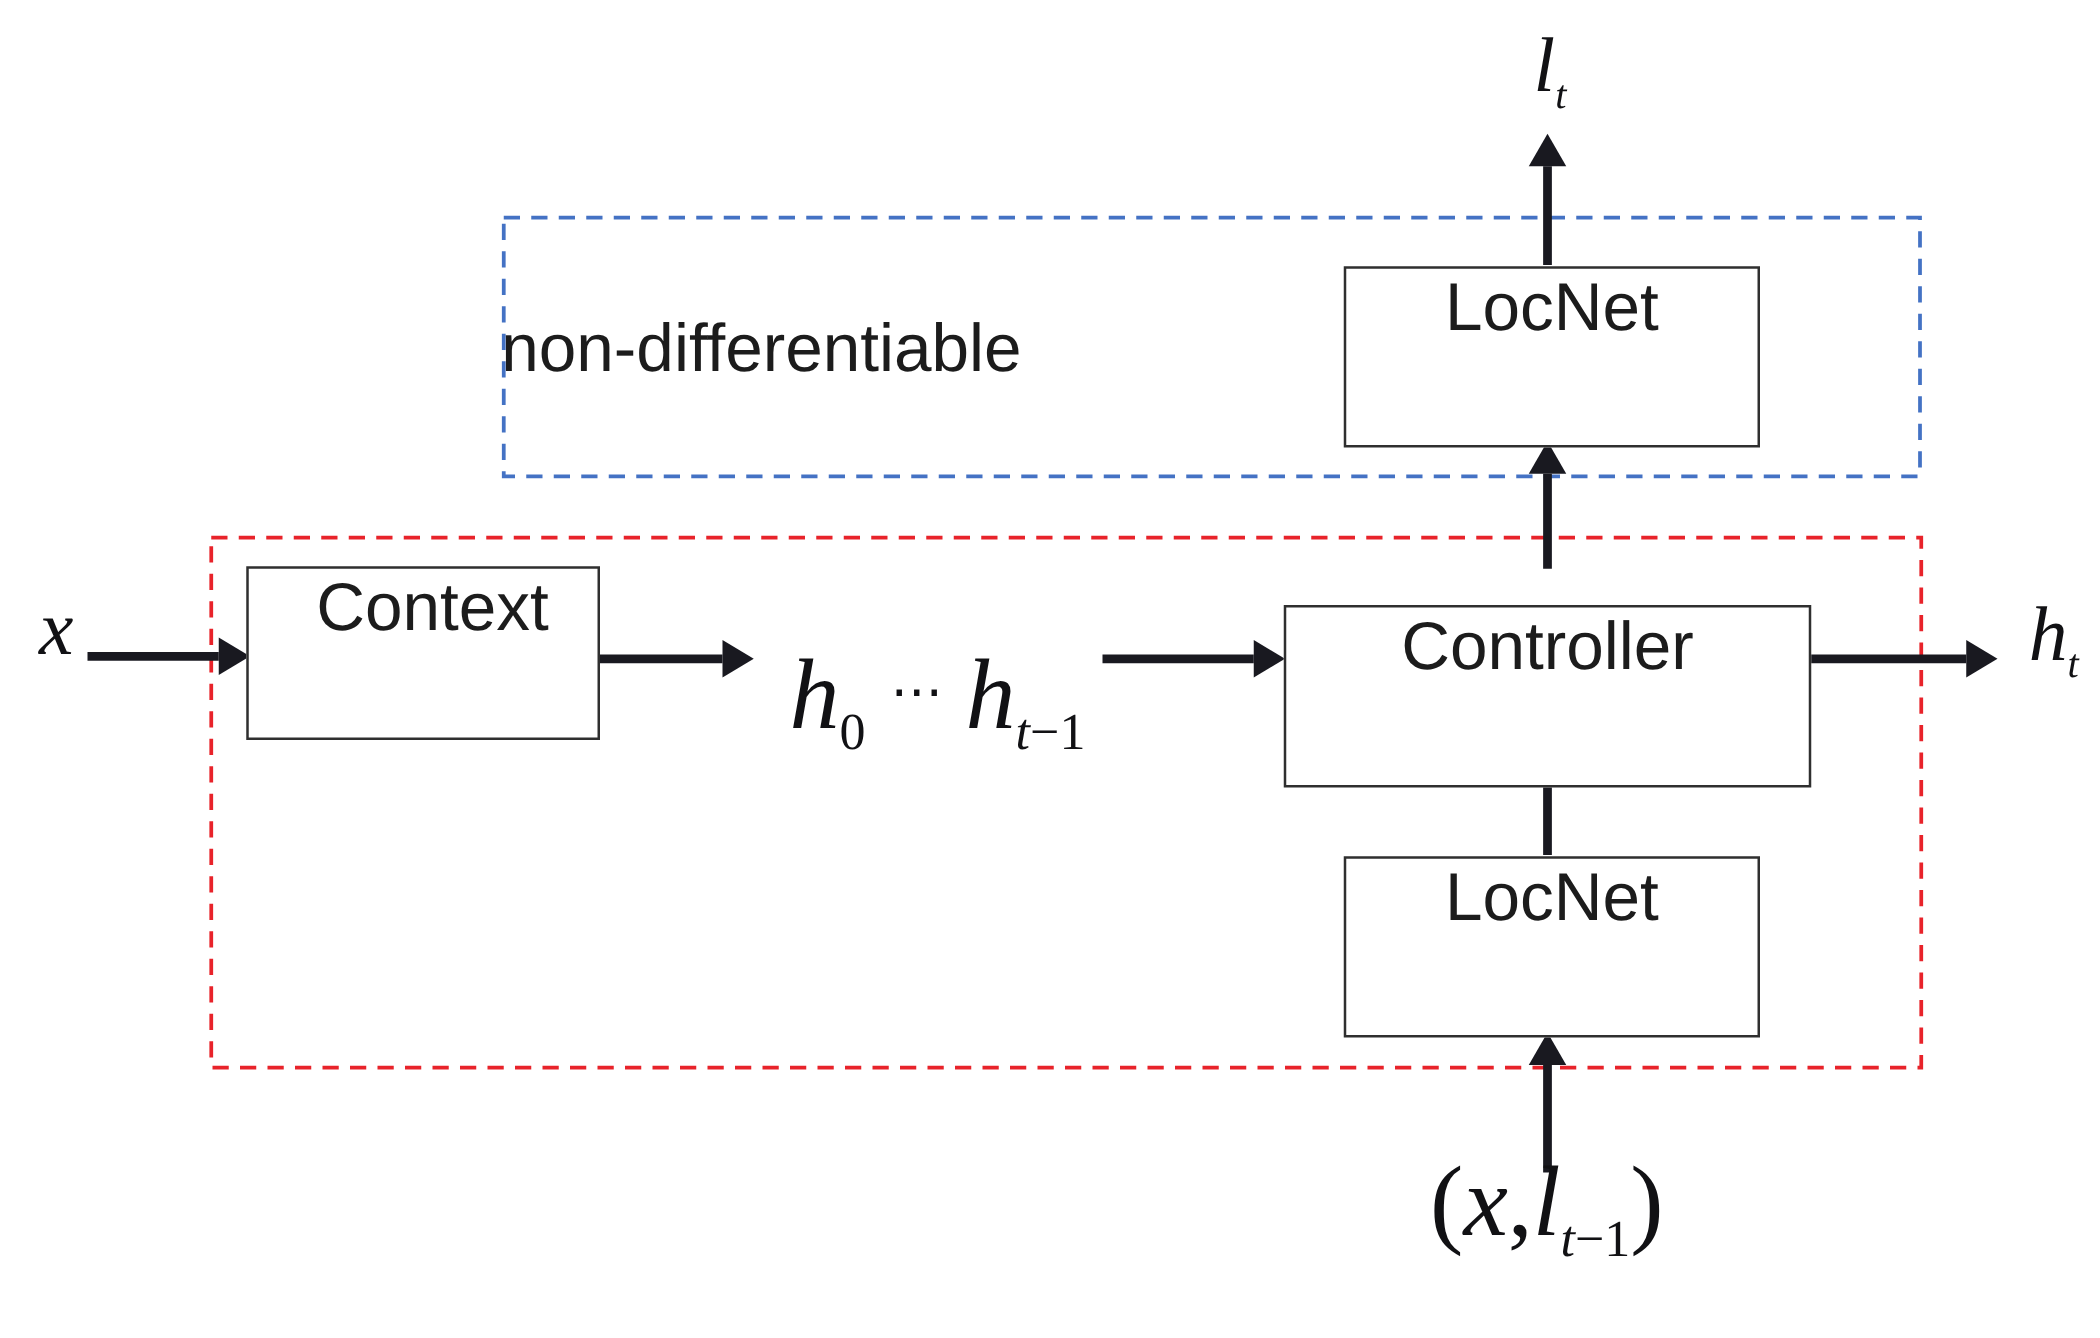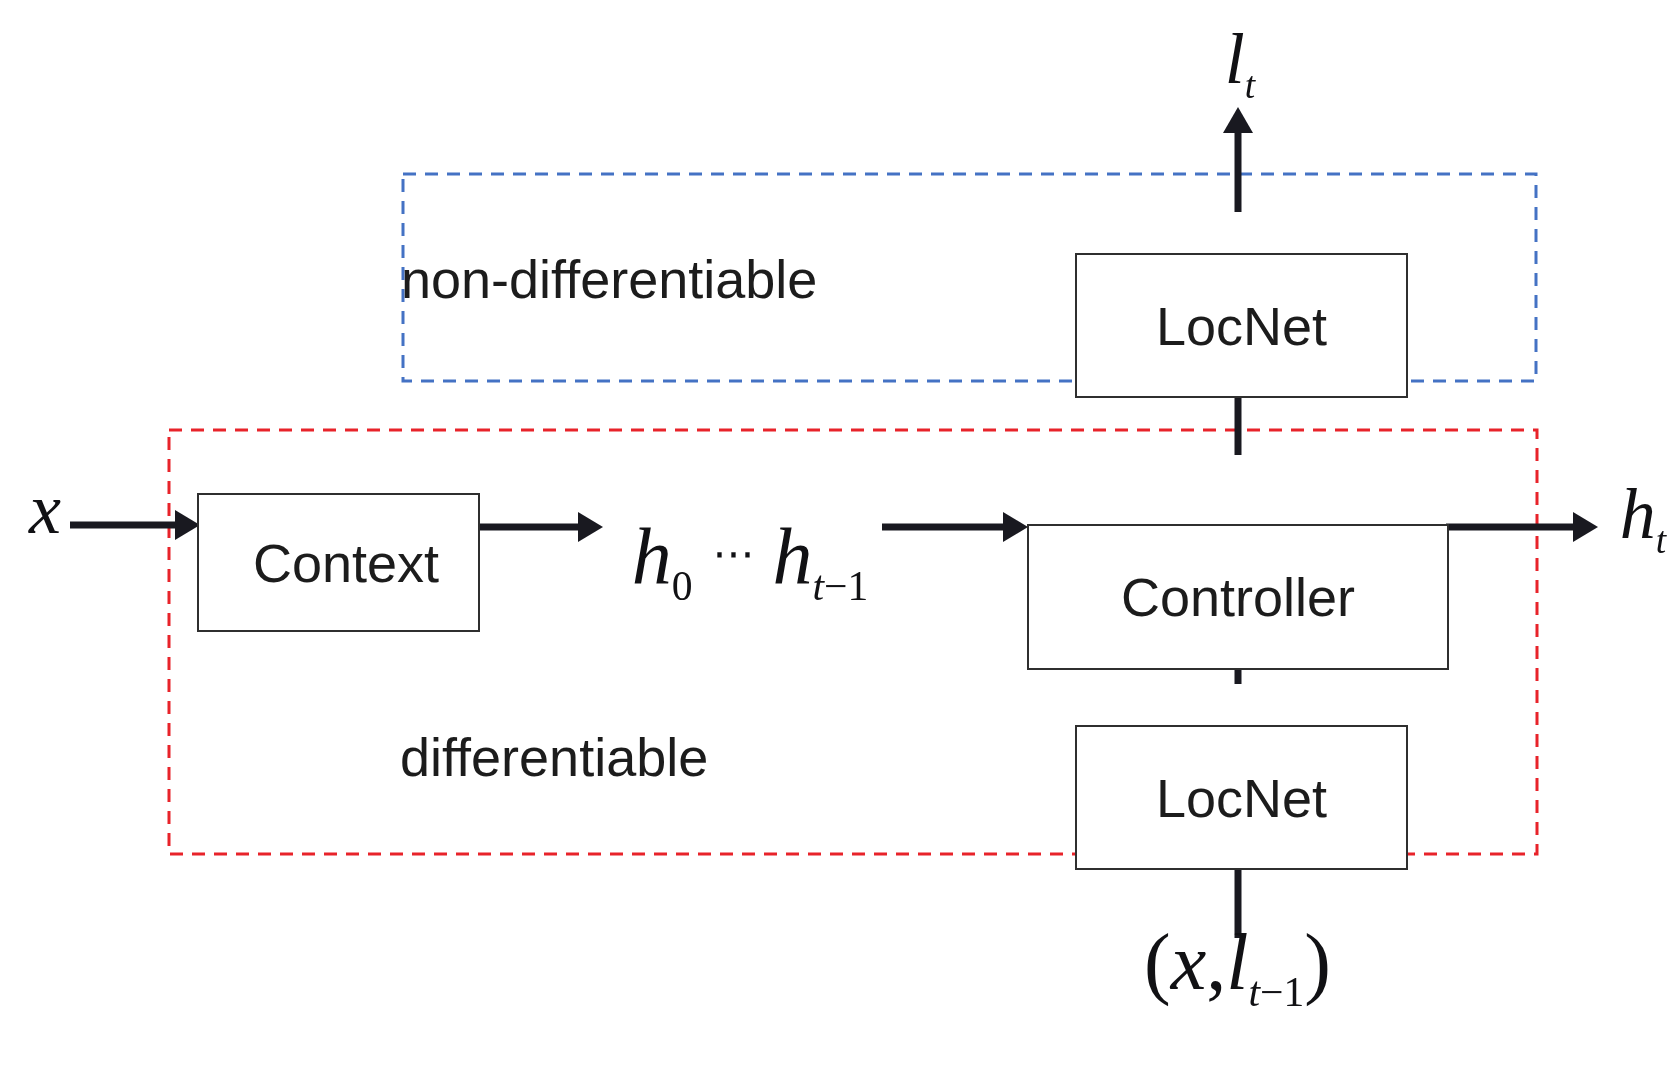--- a/index.html
+++ b/index.html
@@ -4,30 +4,30 @@
 <style>
   html, body { margin: 0; padding: 0; background: #ffffff; }
   body { width: 1680px; height: 1070px; overflow: hidden;
          font-family: "Liberation Sans", sans-serif; color: #1c1c1c; }
   .canvas { position: absolute; left: 0; top: 0; width: 1680px; height: 1070px; }
   svg.layer { position: absolute; left: 0; top: 0; }
   .arrow-shaft { stroke: #191920; stroke-width: 7; }
   .arrow-head  { fill: #191920; stroke: none; }
   .region-rect { fill: none; stroke-width: 3; stroke-dasharray: 13 9; }
   .node { position: absolute; border: 2px solid #2f2f2f; background: #ffffff;
-          display: flex; align-items: center; justify-content: center; margin-top: 40px; }
+          display: flex; justify-content: center; }
   .node-label { font-size: 54px; color: #1c1c1c; white-space: nowrap; }
   .region-label { position: absolute; font-size: 54px; text-align: left;
                   line-height: 1.15; color: #1c1c1c; white-space: nowrap; }
   .math { position: absolute; font-family: "Liberation Serif", serif;
           text-align: center; line-height: 1.15; color: #111114; white-space: nowrap; }
   .math .it { font-style: italic; }
   .math sub { font-size: 0.52em; line-height: 0; }
   .math .dots { font-size: 42px; vertical-align: 15px; letter-spacing: -2px; }
-  .fs84 { font-size: 72px; }
+  .fs84 { font-size: 62px; }
   .fs80 { font-size: 80px; }
 </style>
 </head>
 <body>
 
 <div class="canvas">
 
   <svg class="layer" width="1680" height="1070" viewBox="0 0 1680 1070">
 
     <rect class="region-rect" x="403" y="174" width="1133" height="207" stroke="#4472c4"></rect>
@@ -70,21 +70,20 @@
     </g>
 
     <g>
       <line class="arrow-shaft" x1="1238" y1="212" x2="1238" y2="133"></line>
       <polygon class="arrow-head" points="1223,133 1238,107 1253,133"></polygon>
     </g>
   </svg>
 
   <div class="region-label" style="left:401px; top:248px; width:530px;">non-differentiable</div>
 
-  <div class="region-label" style="left:400px; top:726px; width:480px;">differentiable</div>
 
   <div class="node" style="left:1075px; top:213px; width:329px; height:141px;">
     <span class="node-label">LocNet</span>
   </div>
 
   <div class="node" style="left:197px; top:453px; width:264px; height:135px;padding-left:15px;">
     <span class="node-label">Context</span>
   </div>
 
   <div class="node" style="left:1027px; top:484px; width:418px; height:142px;">

